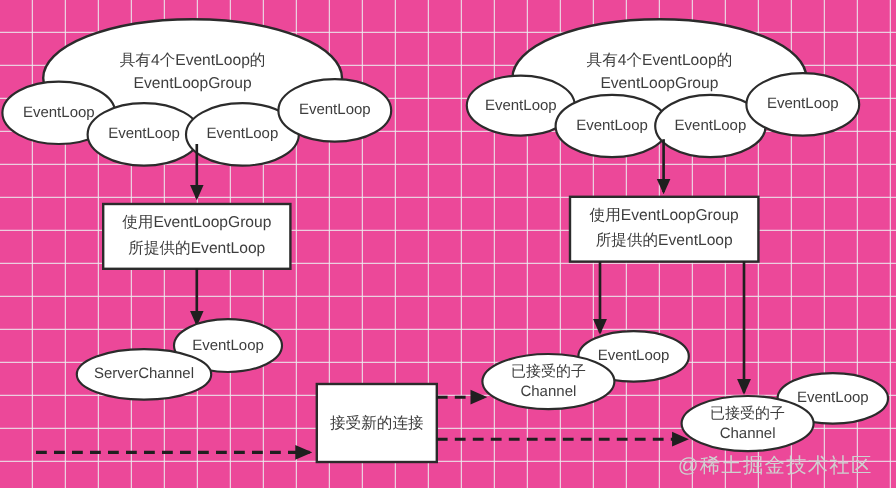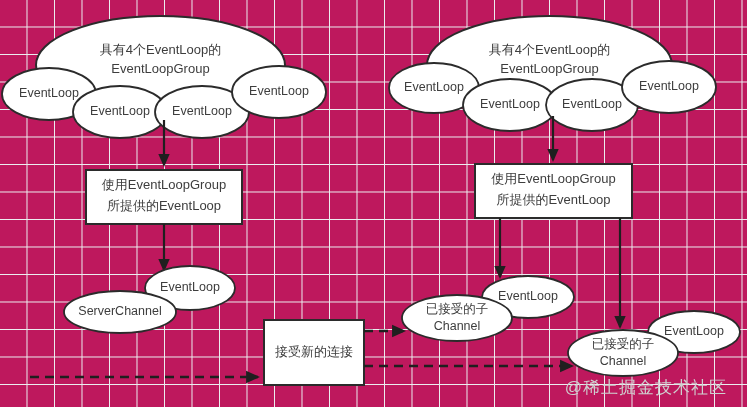--- a/index.html
+++ b/index.html
@@ -5,21 +5,21 @@
   html, body {
     margin: 0;
     padding: 0;
     background: #ffffff;
   }
   #canvas-root {
     position: relative;
     width: 747px;
     height: 407px;
     overflow: hidden;
-    background-color: #be185d;
+    background-color: #ec4899;
     font-family: "Liberation Sans", sans-serif;
   }
   #grid-layer {
     position: absolute;
     inset: 0;
     background-image:
       linear-gradient(to right, #eceff1 1px, transparent 1px),
       linear-gradient(to bottom, #eceff1 1px, transparent 1px);
     background-size: 27.5px 27.5px;
     background-position: -1px -1px;

